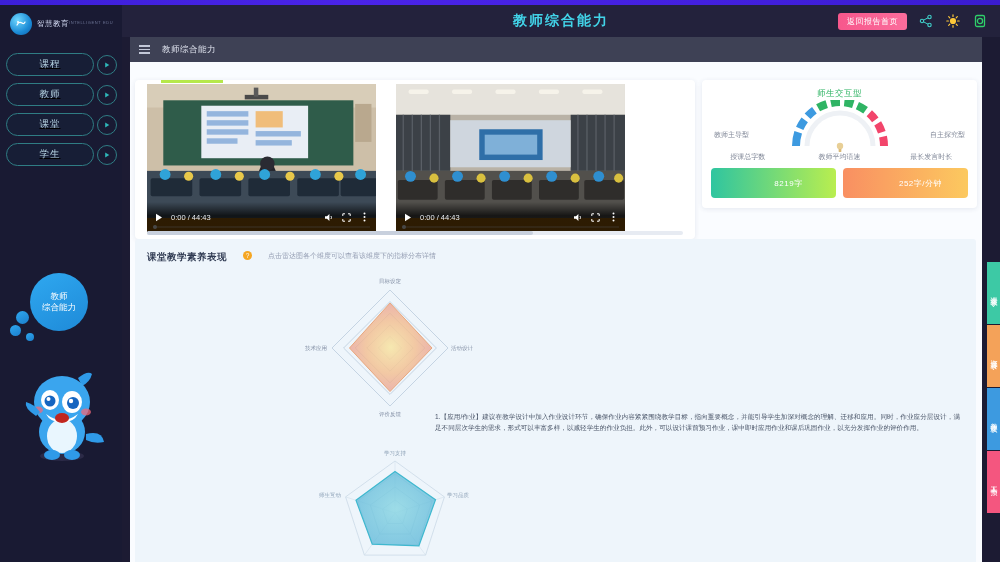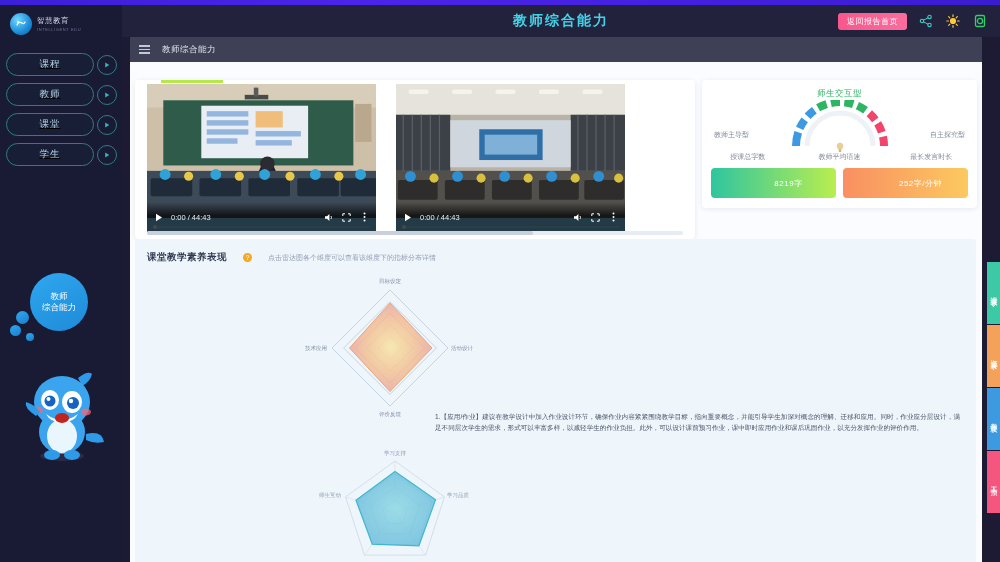--- a/index.html
+++ b/index.html
@@ -22,21 +22,21 @@
     position: absolute; left: 0; top: 5px; width: 122px; height: 557px;
     background: #191a33;
   }
   .logo-row { position: absolute; left: 10px; top: 8px; display: flex; align-items: center; gap: 5px; }
   .logo-badge {
     width: 22px; height: 22px; border-radius: 50%;
     background: radial-gradient(circle at 35% 32%, #6fd8ff 0%, #1b8bd6 60%, #0f5fa8 100%);
     display: flex; align-items: center; justify-content: center;
     font-size: 8px; color: #fff;
   }
-  .logo-text { display: flex; flex-direction: column; }
+  .logo-text { display: flex; flex-direction: row; }
   .logo-cn { font-size: 7.5px; color: #cfd6ef; letter-spacing: .5px; }
   .logo-en { font-size: 4px; color: #6d7596; letter-spacing: .6px; margin-top: 1px; }
 
   .nav { position: absolute; left: 6px; top: 48px; width: 112px; }
   .nav-item {
     position: relative; height: 23px; margin-bottom: 7px;
     display: flex; align-items: center; cursor: pointer; text-decoration: underline;
   }
   .nav-pill {
     width: 88px; height: 23px; border-radius: 12px;
@@ -120,21 +120,21 @@
   .card {
     position: absolute; top: 18px; background: #fff; border-radius: 4px;
     box-shadow: 0 1px 5px rgba(40,60,110,.10);
   }
   .card-video { left: 5px; width: 560px; height: 159px; overflow: hidden; }
   .card-gauge { left: 572px; width: 275px; height: 128px; background:#fff; }
 
   .greenbar { position: absolute; left: 26px; top: 0; width: 62px; height: 3px; background: #b6e84a; }
 
   .videos { position: absolute; left: 0; top: 4px; width: 560px; height: 152px; display: flex; gap: 20px; padding: 0 12px; }
-  .vid { position: relative; width: 229px; height: 148px; overflow: hidden; background: #7dd3fc; }
+  .vid { position: relative; width: 229px; height: 148px; overflow: hidden; background: #a16207; }
   .vid-canvas { position: absolute; inset: 0; }
   .vctrl {
     position: absolute; left: 0; bottom: 0; width: 100%; height: 30px;
     background: linear-gradient(transparent,rgba(0,0,0,.72) 45%);
     display: flex; align-items: center; padding: 0 6px; gap: 7px;
   }
   .vctrl .t { font-size: 7.5px; color: #e9edf2; }
   .vctrl .sp { flex: 1; }
   .vicon { width: 11px; height: 11px; display: flex; align-items: center; justify-content: center; cursor: pointer; }
   .vbar { position: absolute; left: 6px; right: 6px; bottom: 4px; height: 2px; background: rgba(255,255,255,.28); }
@@ -157,21 +157,21 @@
   }
   .sb1 { background: linear-gradient(90deg,#2fc5a0,#b9ee4f); }
   .sb2 { background: linear-gradient(90deg,#f98f62,#fcc95f); }
   .sb3 { background: linear-gradient(90deg,#2b8fd4,#3ba2de); }
 
   
   .bigpanel {
     position: absolute; left: 13px; top: 202px; width: 841px; height: 340px;
     background: #eef5fb; border-radius: 3px;
   }
-  .sec-head { position: absolute; display: flex; align-items: center; gap: 16px; }
+  .sec-head { position: absolute; display: flex; gap: 16px; }
   .sec-title { font-size: 9.5px; color: #2f3a52; font-weight: bold; letter-spacing: .5px; }
   .sec-q {
     width: 9px; height: 9px; border-radius: 50%; background: #f5a623;
     color: #fff; font-size: 6.5px; display: flex; align-items: center; justify-content: center;
   }
   .sec-hint { font-size: 7px; color: #97a0b5; }
 
   .radar-wrap { position: absolute; }
 
   .para {

